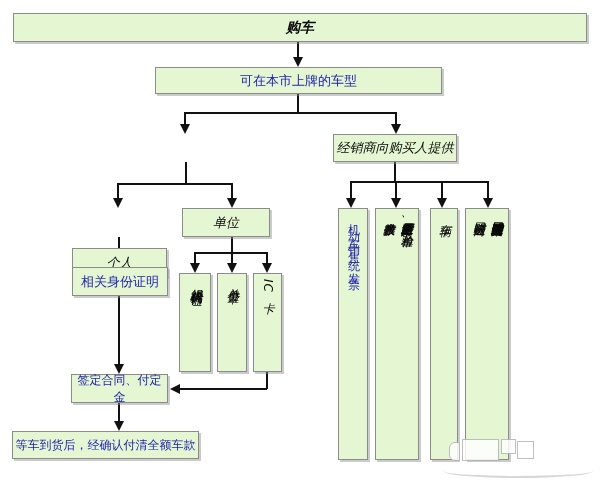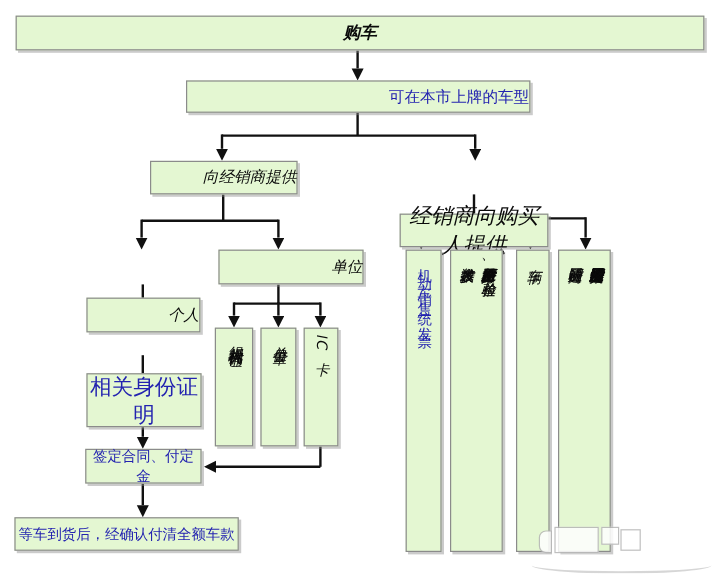--- a/index.html
+++ b/index.html
@@ -5,21 +5,21 @@
   html,body{margin:0;padding:0;background:#fff;}
   #canvas{position:relative;width:600px;height:482px;background:#ffffff;overflow:hidden;
           font-family:"DejaVu Sans","Liberation Sans",sans-serif;}
   #connectors{position:absolute;left:0;top:0;width:600px;height:482px;z-index:1;}
   .box{position:absolute;background:#e4f7d2;border:1px solid #8b8b8b;box-sizing:border-box;
        box-shadow:2px 2px 0 rgba(140,140,140,0.45);z-index:2;}
   .hbox{display:flex;align-items:center;justify-content:center;text-align:center;}
   .blue{color:#2323b0;}
   .black{color:#0a0a0a;font-style:italic;}
   .bold{font-weight:bold;}
-  .fs14{font-size:14px;} .fs13{font-size:13px;justify-content:flex-end;} .fs125{font-size:18px;margin-top:44px;} .fs12{font-size:12px;}
+  .fs14{font-size:14px;} .fs13{font-size:13px;} .fs125{font-size:13px;} .fs12{font-size:12px;}
   .vbox{display:flex;flex-direction:row-reverse;justify-content:center;align-items:flex-start;
         gap:4px;padding-top:5px;}
   .vcol{writing-mode:vertical-rl;text-orientation:mixed;font-size:12px;line-height:1.15;}
   .vb-a .vcol{letter-spacing:7px;}
   .vb-c .vcol{letter-spacing:2px;}
   .udoc .vcol{letter-spacing:1px;}
   
   #watermark{position:absolute;left:443px;top:436px;width:152px;height:42px;z-index:3;opacity:0.85;}
   .wm-block{position:absolute;background:#ffffff;border:1px solid #b5b5b5;}
   .wm-swoosh{position:absolute;left:0;top:28px;width:150px;height:12px;border:none;
@@ -75,37 +75,34 @@
   </svg>
 
   <div class="box hbox fs14 bold black" style="left:13px;top:13px;width:574px;height:29px;">
     <span>购车</span>
   </div>
 
   <div class="box hbox fs13 blue" style="left:155px;top:67px;width:287px;height:27px;">
     <span>可在本市上牌的车型</span>
   </div>
 
-  <div class="box hbox fs13 black" style="left:125px;top:134px;width:123px;height:28px;">
-    <span>向经销商提供</span>
-  </div>
 
   <div class="box hbox fs125 black" style="left:333px;top:134px;width:124px;height:28px;">
     <span>经销商向购买人提供</span>
   </div>
 
   <div class="box hbox fs13 black" style="left:72px;top:208px;width:95px;height:29px;margin-top:40px;">
     <span>个人</span>
   </div>
 
-  <div class="box hbox fs13 black" style="left:182px;top:208px;width:121px;height:29px;">
+  <div class="box hbox fs13 black" style="left:182px;top:208px;width:88px;height:29px;">
     <span>单位</span>
   </div>
 
-  <div class="box hbox fs125 blue" style="left:72px;top:267px;width:96px;height:45px;">
+  <div class="box hbox fs125 blue" style="left:72px;top:267px;width:96px;height:29px;">
     <span>相关身份证明</span>
   </div>
 
   <div class="box vbox udoc black" style="left:179px;top:273px;width:32px;height:99px;">
     <span class="vcol">组织机构代码证</span>
   </div>
 
   <div class="box vbox udoc black" style="left:217px;top:273px;width:30px;height:99px;">
     <span class="vcol">单位公章</span>
   </div>

